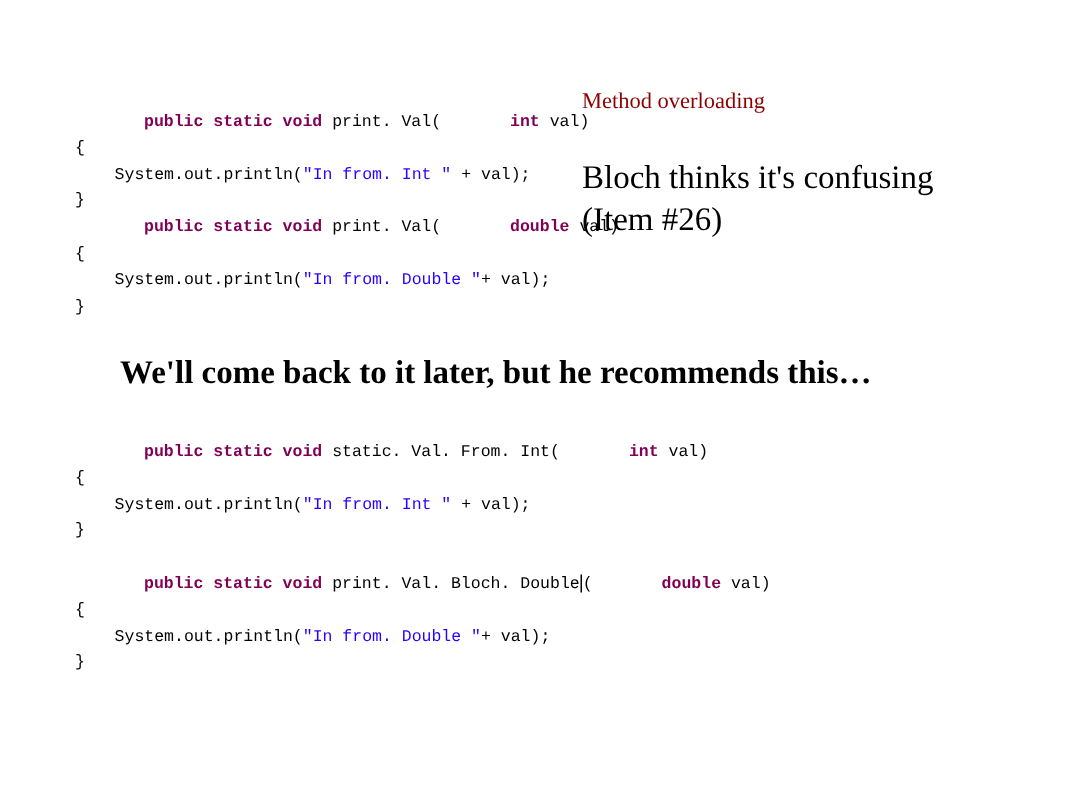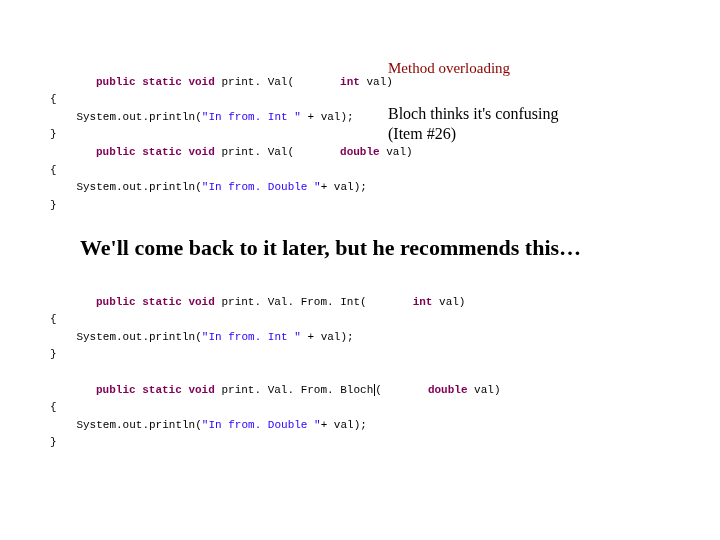--- a/index.html
+++ b/index.html
@@ -35,21 +35,21 @@
     position: absolute;
     left: 388px;
     top: 60px;
     font-size: 15px;
     color: #8b0000;
   }
   .subtitle {
     position: absolute;
     left: 388px;
     top: 104px;
-    font-size: 16px;
+    font-size: 22px;
     color: #000;
     line-height: 1.25;
   }
   .midtext {
     position: absolute;
     left: 80px;
     top: 235px;
     font-size: 22px;
     color: #000;
     font-weight: bold;
@@ -80,22 +80,22 @@
 <span class="plain">}</span>
 <span class="kw">public static void</span><span class="plain"> print. Val(</span><span class="kw">double</span><span class="plain"> val)</span>
 <span class="plain">{</span>
 <span class="plain">    System.out.println(</span><span class="str">"In from. Double "</span><span class="plain">+ val);</span>
 <span class="plain">}</span>
 </div>
 
 <div class="midtext">We'll come back to it later, but he recommends this…</div>
 
 <div class="code-block code2">
-<span class="kw">public static void</span><span class="plain"> print. Val. From. Int(</span><span class="kw">int</span><span class="plain"> val)</span>
+<span class="kw">public static void</span><span class="plain"> static. Val. From. Int(</span><span class="kw">int</span><span class="plain"> val)</span>
 <span class="plain">{</span>
 <span class="plain">    System.out.println(</span><span class="str">"In from. Int "</span><span class="plain"> + val);</span>
 <span class="plain">}</span>
 <span class="plain"></span>
-<span class="kw">public static void</span><span class="plain"> print. Val. From. Bloch</span><span class="cursor"></span><span class="plain">(</span><span class="kw">double</span><span class="plain"> val)</span>
+<span class="kw">public static void</span><span class="plain"> print. Val. Bloch. Double</span><span class="cursor"></span><span class="plain">(</span><span class="kw">double</span><span class="plain"> val)</span>
 <span class="plain">{</span>
 <span class="plain">    System.out.println(</span><span class="str">"In from. Double "</span><span class="plain">+ val);</span>
 <span class="plain">}</span>
 </div>
 
 </body></html>

